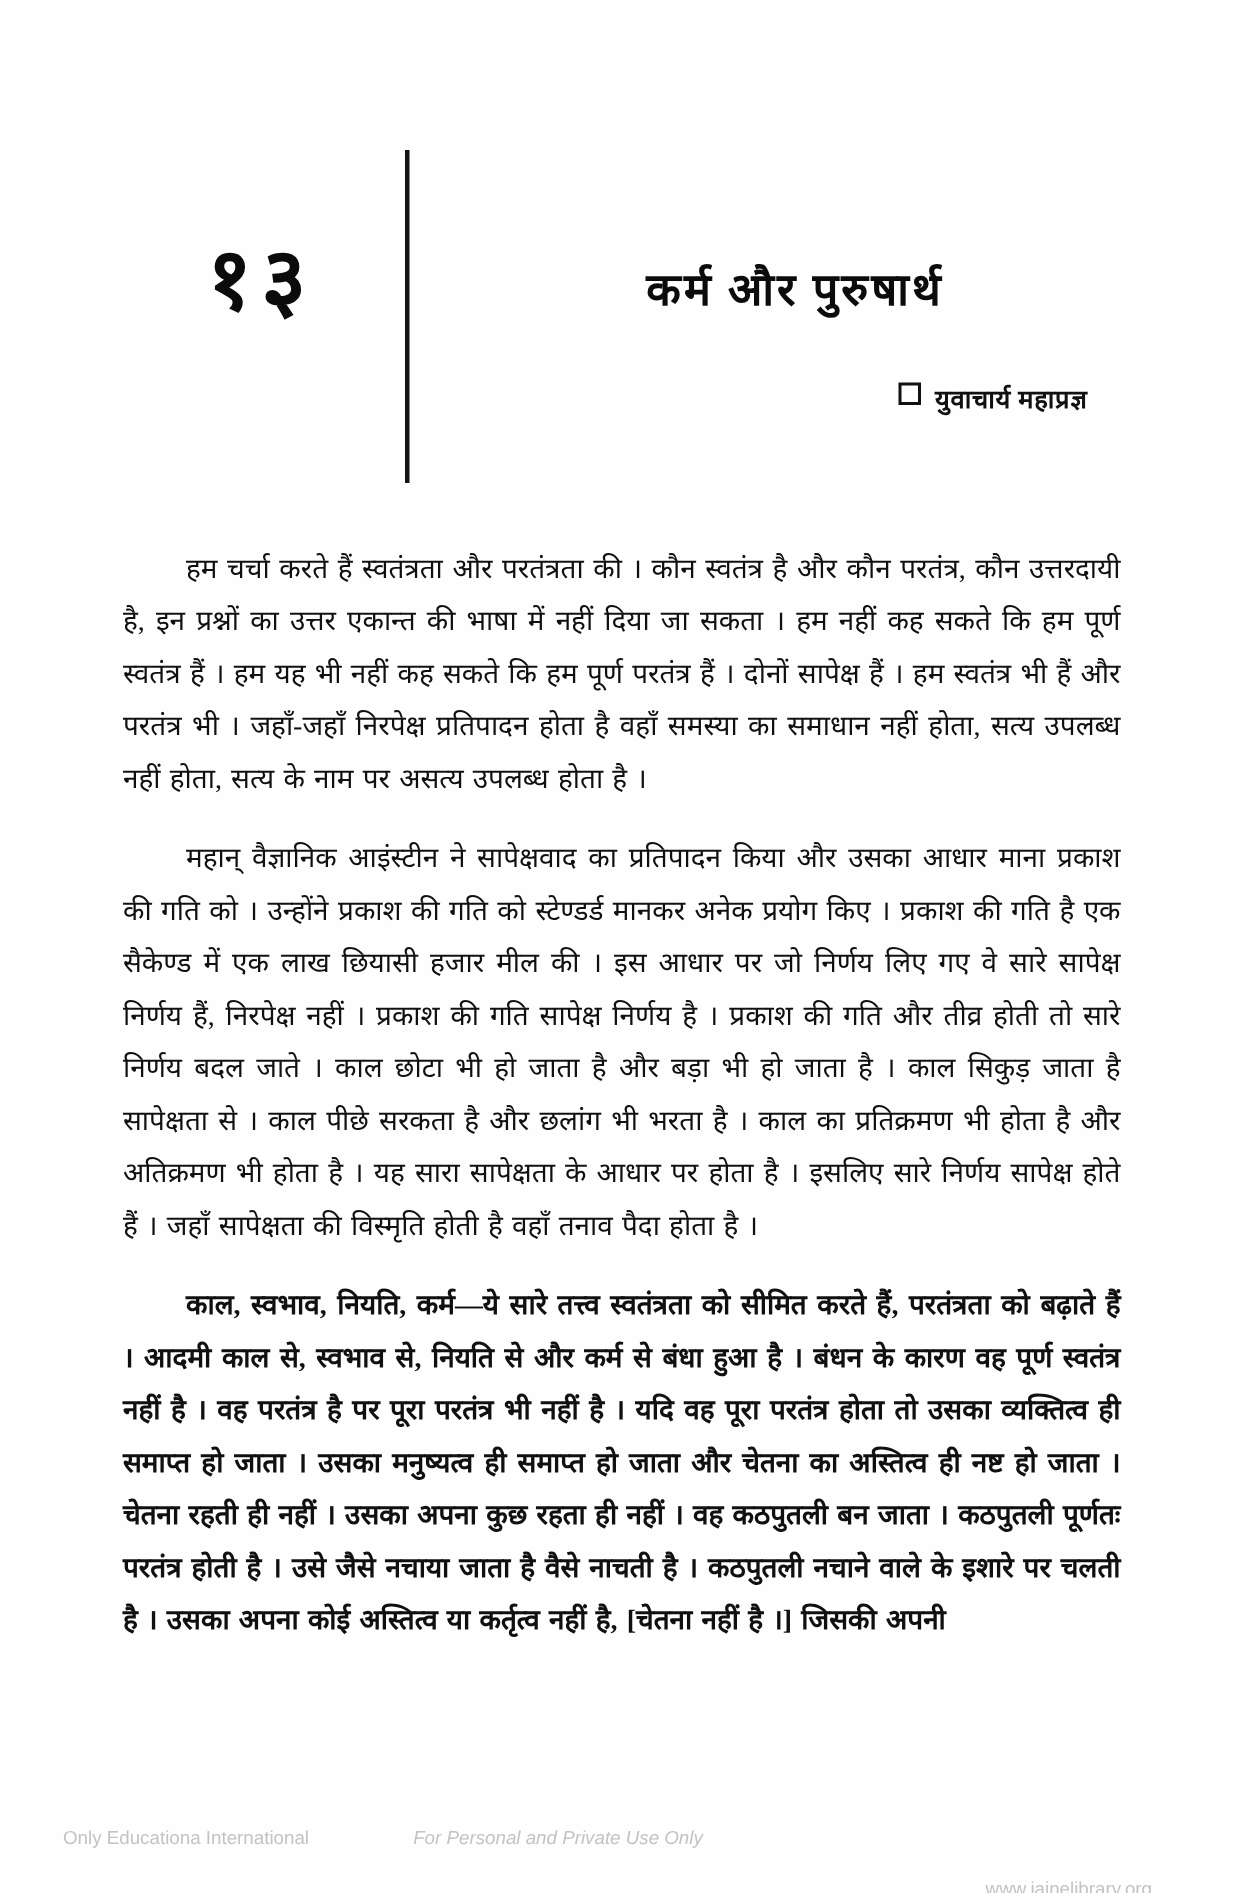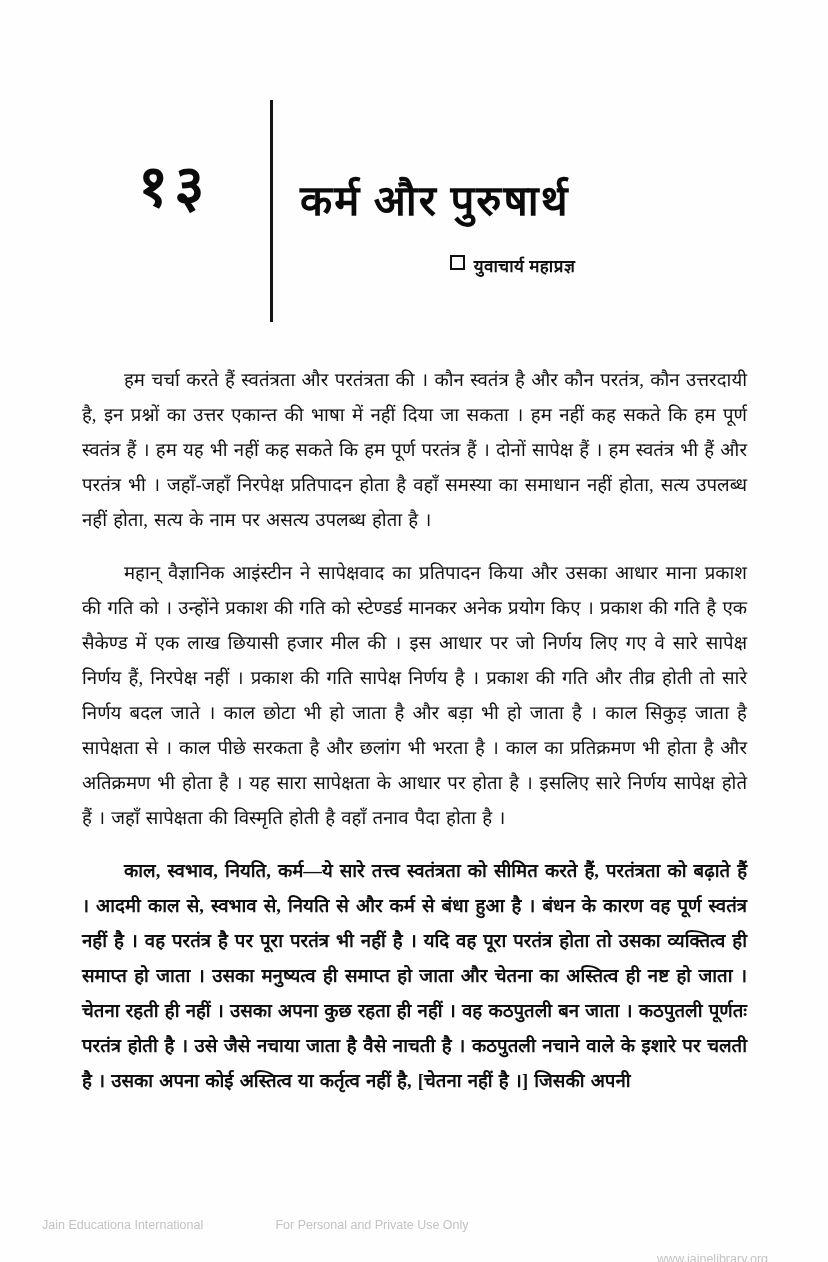--- a/index.html
+++ b/index.html
@@ -54,33 +54,34 @@
     width: 3px;
     height: 222px;
     background: #141414;
   }
 
   .chapter-title {
     position: absolute;
     left: 300px;
     top: 80px;
     width: 460px;
-    font-size: 42px;
+    text-align: center;
+    font-size: 30px;
     font-weight: 700;
     letter-spacing: 2px;
     color: #0b0b0b;
     line-height: 1.2;
   }
 
   .byline {
     position: absolute;
     left: 300px;
     top: 158px;
     width: 425px;
-    text-align: center;
+    text-align: right;
     font-size: 17px;
     font-weight: 700;
     color: #111111;
     letter-spacing: 0.5px;
   }
 
   .byline-marker {
     display: inline-block;
     width: 11px;
     height: 11px;
@@ -129,20 +130,21 @@
     position: absolute;
     left: 42px;
     top: 0;
   }
   .footer-center {
     position: absolute;
     left: 0;
     top: 0;
     width: 744px;
     text-align: center;
+    font-style: italic;
   }
   .footer-right {
     position: absolute;
     right: 60px;
     top: 0;
     margin-top: 34px;
   }
 </style>
 </head>
 <body>
@@ -161,18 +163,18 @@
     </div>
   </div>
 
   <div class="body-text">
     <p class="para">हम चर्चा करते हैं स्वतंत्रता और परतंत्रता की । कौन स्वतंत्र है और कौन परतंत्र, कौन उत्तरदायी है, इन प्रश्नों का उत्तर एकान्त की भाषा में नहीं दिया जा सकता । हम नहीं कह सकते कि हम पूर्ण स्वतंत्र हैं । हम यह भी नहीं कह सकते कि हम पूर्ण परतंत्र हैं । दोनों सापेक्ष हैं । हम स्वतंत्र भी हैं और परतंत्र भी । जहाँ-जहाँ निरपेक्ष प्रतिपादन होता है वहाँ समस्या का समाधान नहीं होता, सत्य उपलब्ध नहीं होता, सत्य के नाम पर असत्य उपलब्ध होता है ।</p>
     <p class="para">महान् वैज्ञानिक आइंस्टीन ने सापेक्षवाद का प्रतिपादन किया और उसका आधार माना प्रकाश की गति को । उन्होंने प्रकाश की गति को स्टेण्डर्ड मानकर अनेक प्रयोग किए । प्रकाश की गति है एक सैकेण्ड में एक लाख छियासी हजार मील की । इस आधार पर जो निर्णय लिए गए वे सारे सापेक्ष निर्णय हैं, निरपेक्ष नहीं । प्रकाश की गति सापेक्ष निर्णय है । प्रकाश की गति और तीव्र होती तो सारे निर्णय बदल जाते । काल छोटा भी हो जाता है और बड़ा भी हो जाता है । काल सिकुड़ जाता है सापेक्षता से । काल पीछे सरकता है और छलांग भी भरता है । काल का प्रतिक्रमण भी होता है और अतिक्रमण भी होता है । यह सारा सापेक्षता के आधार पर होता है । इसलिए सारे निर्णय सापेक्ष होते हैं । जहाँ सापेक्षता की विस्मृति होती है वहाँ तनाव पैदा होता है ।</p>
     <p class="para">काल, स्वभाव, नियति, कर्म—ये सारे तत्त्व स्वतंत्रता को सीमित करते हैं, परतंत्रता को बढ़ाते हैं । आदमी काल से, स्वभाव से, नियति से और कर्म से बंधा हुआ है । बंधन के कारण वह पूर्ण स्वतंत्र नहीं है । वह परतंत्र है पर पूरा परतंत्र भी नहीं है । यदि वह पूरा परतंत्र होता तो उसका व्यक्तित्व ही समाप्त हो जाता । उसका मनुष्यत्व ही समाप्त हो जाता और चेतना का अस्तित्व ही नष्ट हो जाता । चेतना रहती ही नहीं । उसका अपना कुछ रहता ही नहीं । वह कठपुतली बन जाता । कठपुतली पूर्णतः परतंत्र होती है । उसे जैसे नचाया जाता है वैसे नाचती है । कठपुतली नचाने वाले के इशारे पर चलती है । उसका अपना कोई अस्तित्व या कर्तृत्व नहीं है, [चेतना नहीं है ।] जिसकी अपनी</p>
   </div>
 
   <div class="footer">
-    <span class="footer-left">Jain Educationa International</span>
+    <span class="footer-left">Only Educationa International</span>
     <span class="footer-center">For Personal and Private Use Only</span>
     <span class="footer-right">www.jainelibrary.org</span>
   </div>
 
 </div>
 
 </body></html>

